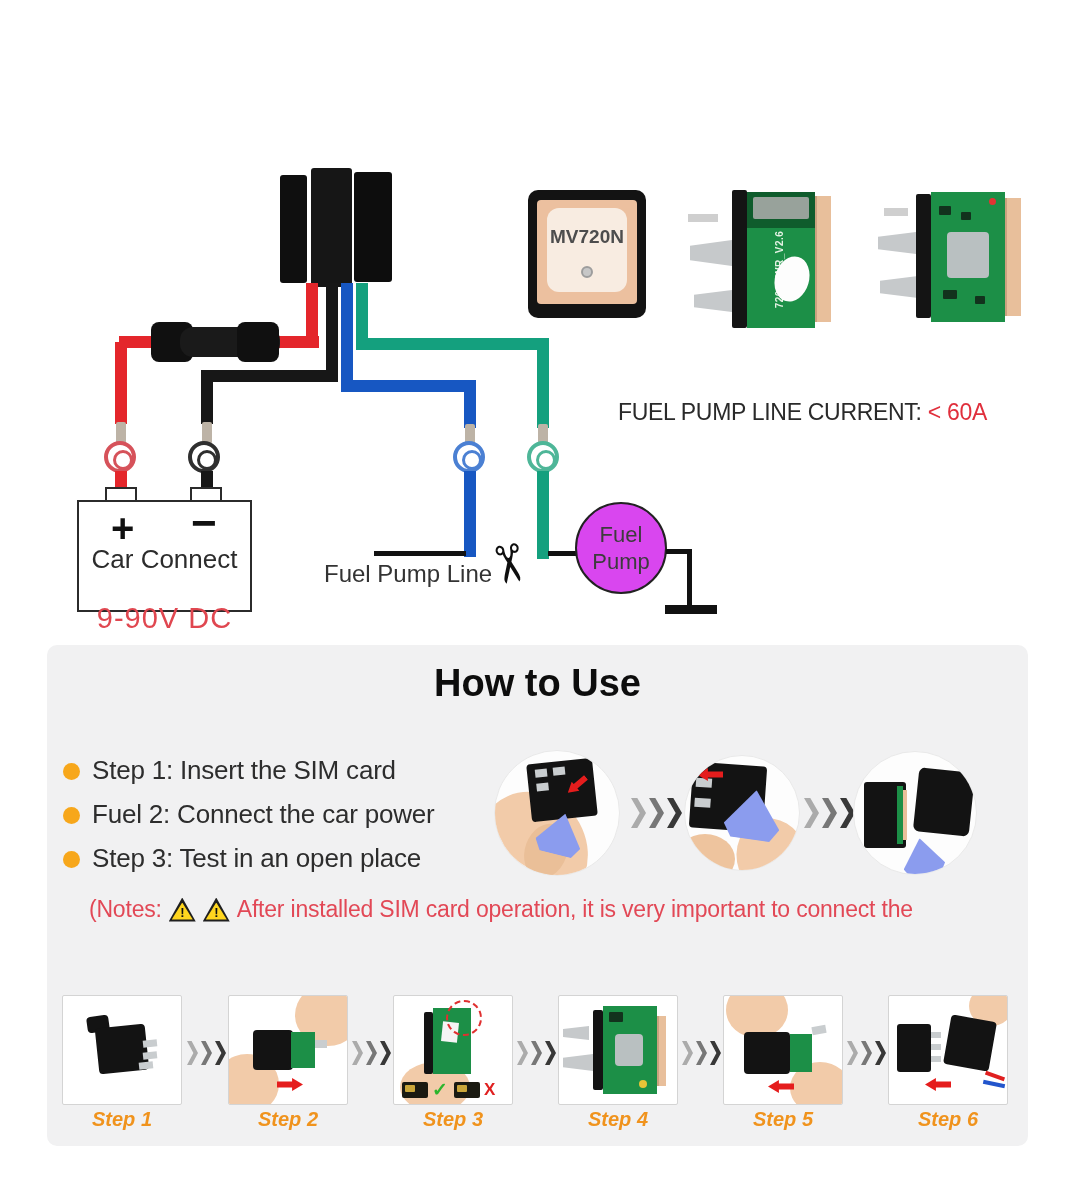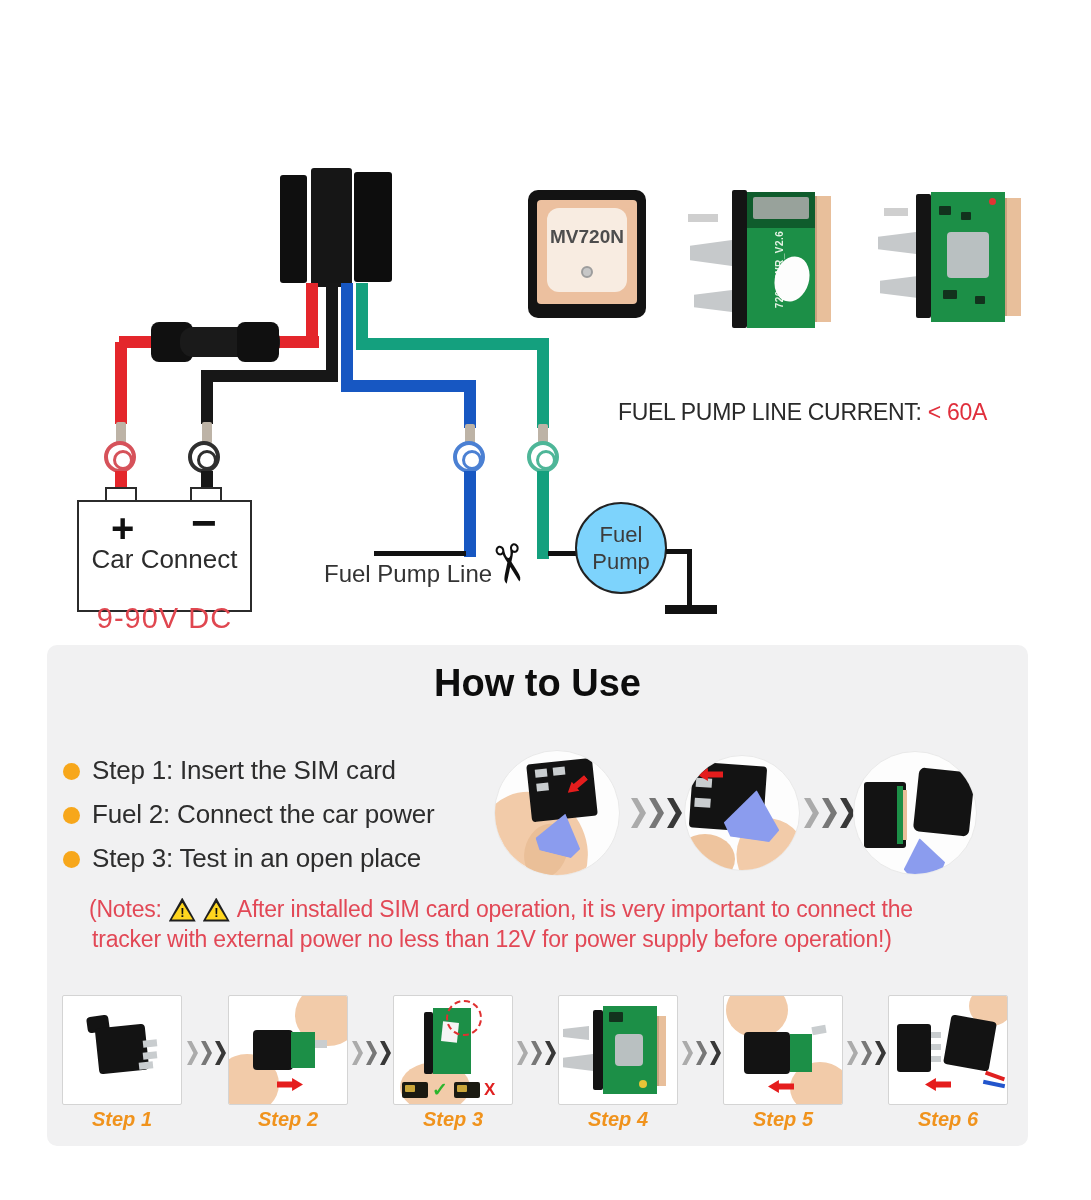--- a/index.html
+++ b/index.html
@@ -19,21 +19,21 @@
   .ring{position:absolute;width:32px;height:32px;border-radius:50%;border:4px solid currentColor;background:#fff;}
   .ring::after{content:"";position:absolute;left:5px;top:5px;width:14px;height:14px;border-radius:50%;border:3px solid currentColor;}
   .tab{position:absolute;width:32px;height:15px;background:#fff;border:2px solid #2b2b2b;}
   .battery{position:absolute;left:77px;top:500px;width:175px;height:112px;background:#fff;border:2.5px solid #2b2b2b;}
   .batt-plus{position:absolute;left:32px;top:4px;font-size:40px;font-weight:700;color:#111;}
   .batt-minus{position:absolute;left:112px;top:-4px;font-size:44px;font-weight:700;color:#111;}
   .batt-label{position:absolute;left:0;top:42px;width:100%;text-align:center;font-size:26px;color:#2c2c2c;}
   .batt-rating{position:absolute;left:77px;top:602px;width:175px;text-align:center;font-size:29px;color:#e04750;letter-spacing:1px;}
   .spec-row{font-size:23px;letter-spacing:-.3px;color:#2a2a2a;margin-bottom:12px;white-space:nowrap;}
   .spec-row .val{color:var(--value-red);}
-  .pump-circle{position:absolute;left:575px;top:502px;width:92px;height:92px;border:2.5px solid #222;border-radius:50%;background:#7dd3fc;text-align:center;padding-top:17px;font-size:22px;color:#3c3c3c;line-height:27px;}
+  .pump-circle{position:absolute;left:575px;top:502px;width:92px;height:92px;border:2.5px solid #222;border-radius:50%;background:#d946ef;text-align:center;padding-top:17px;font-size:22px;color:#3c3c3c;line-height:27px;}
   .scissors{position:absolute;left:487px;top:534px;font-family:"DejaVu Sans",sans-serif;font-size:52px;color:#0f0f0f;transform:rotate(80deg);}
   .blackline{position:absolute;background:#111;}
 
   
   .relay{position:absolute;left:280px;top:168px;width:112px;height:120px;}
   .relay .p1{position:absolute;left:0;top:7px;width:27px;height:108px;background:#0f0f0f;border-radius:3px;}
   .relay .p2{position:absolute;left:31px;top:0;width:41px;height:119px;background:#161616;border-radius:3px;}
   .relay .p3{position:absolute;left:74px;top:4px;width:38px;height:110px;background:#0d0d0d;border-radius:3px;}
   .fusecap{position:absolute;width:42px;height:40px;background:#101010;border-radius:8px;}
   .fusebody{position:absolute;left:180px;top:327px;width:100px;height:30px;background:#1a1a1a;border-radius:13px;}
@@ -259,23 +259,20 @@
           <span class="t2"></span>
           <span class="ex">!</span>
         </span>
       <span class="warn">
           <span class="t1"></span>
           <span class="t2"></span>
           <span class="ex">!</span>
         </span>
       <span>After installed SIM card operation, it is very important to connect the</span>
     </div>
-    <div class="notes-row" style="left:45px;top:281px;">
-      <span>tracker with external power no less than 12V for power supply before operation!)</span>
-    </div>
 
     <div class="photo" style="left:15px;">
       <div class="blk" style="left:24px;top:20px;width:22px;height:16px;transform:rotate(-8deg);"></div>
       <div class="blk" style="left:34px;top:30px;width:50px;height:46px;transform:rotate(-6deg);"></div>
       <div class="silver" style="left:80px;top:44px;width:14px;height:7px;transform:rotate(-6deg);"></div>
       <div class="silver" style="left:80px;top:56px;width:14px;height:7px;transform:rotate(-6deg);"></div>
       <div class="silver" style="left:76px;top:66px;width:14px;height:7px;transform:rotate(-6deg);"></div>
     </div>
     <div class="arrow3" style="left:140px;top:396px;">
       <div class="chev c1" style="width:11px;height:24px;"></div>

